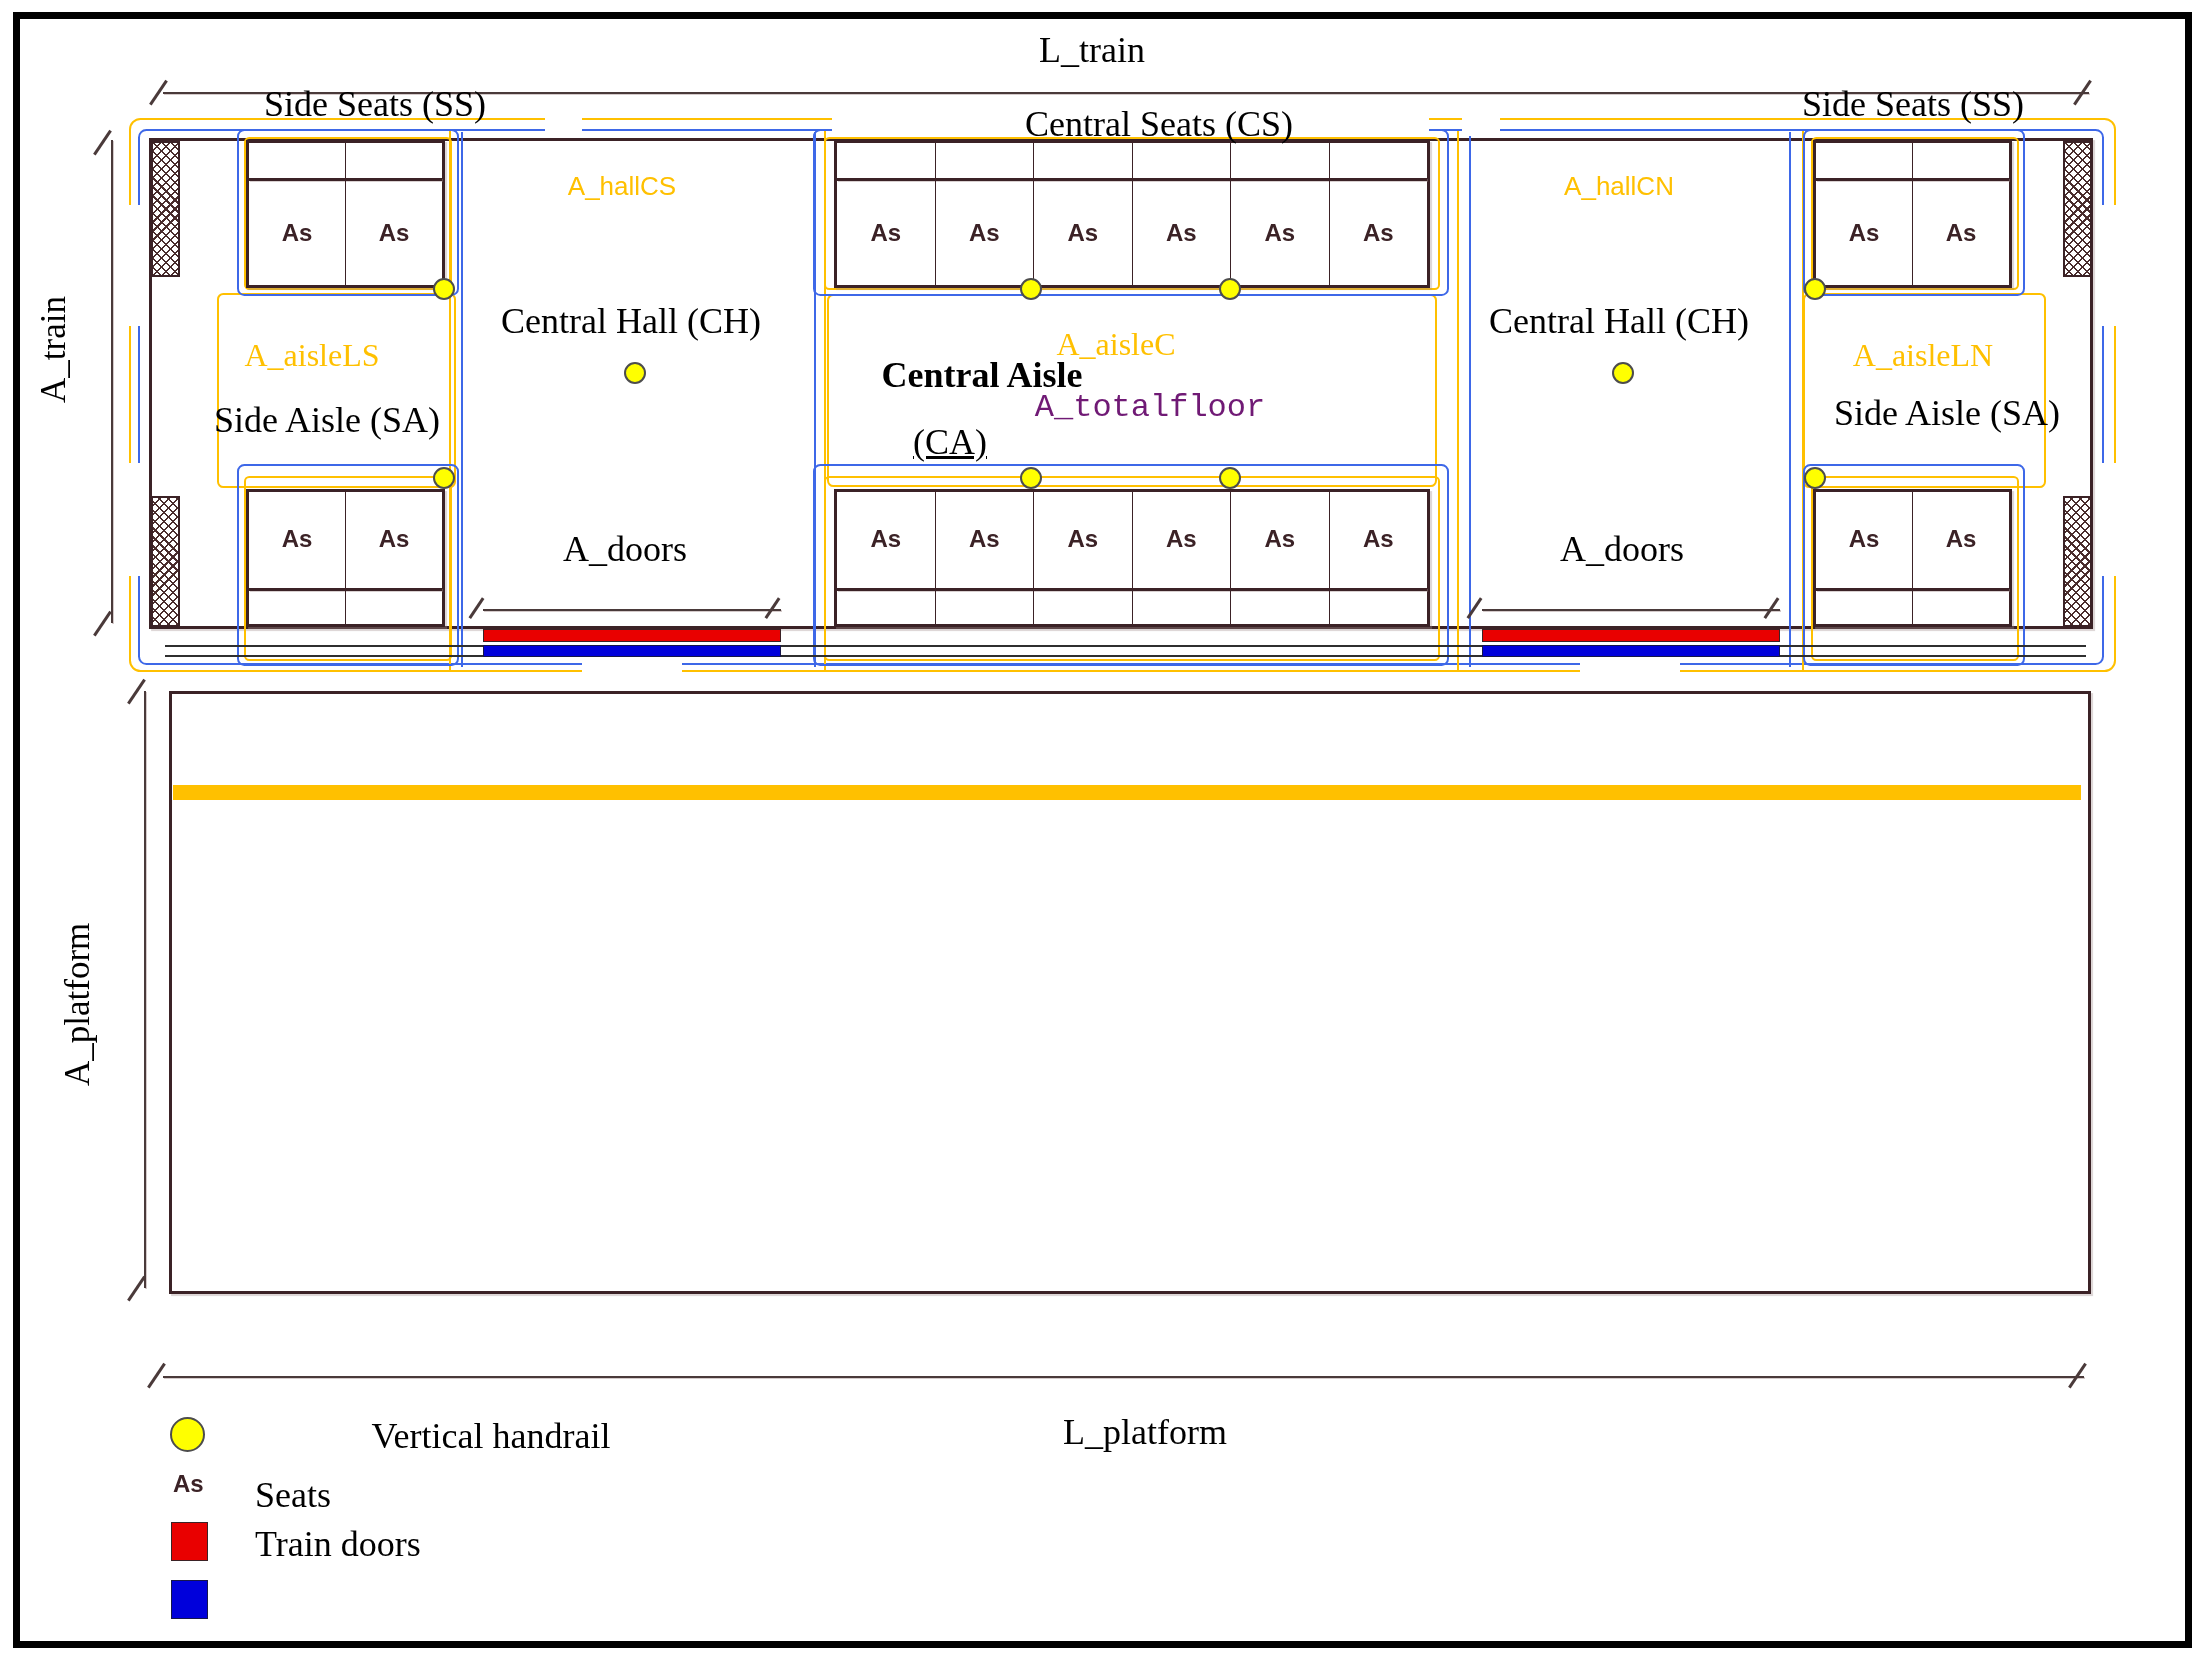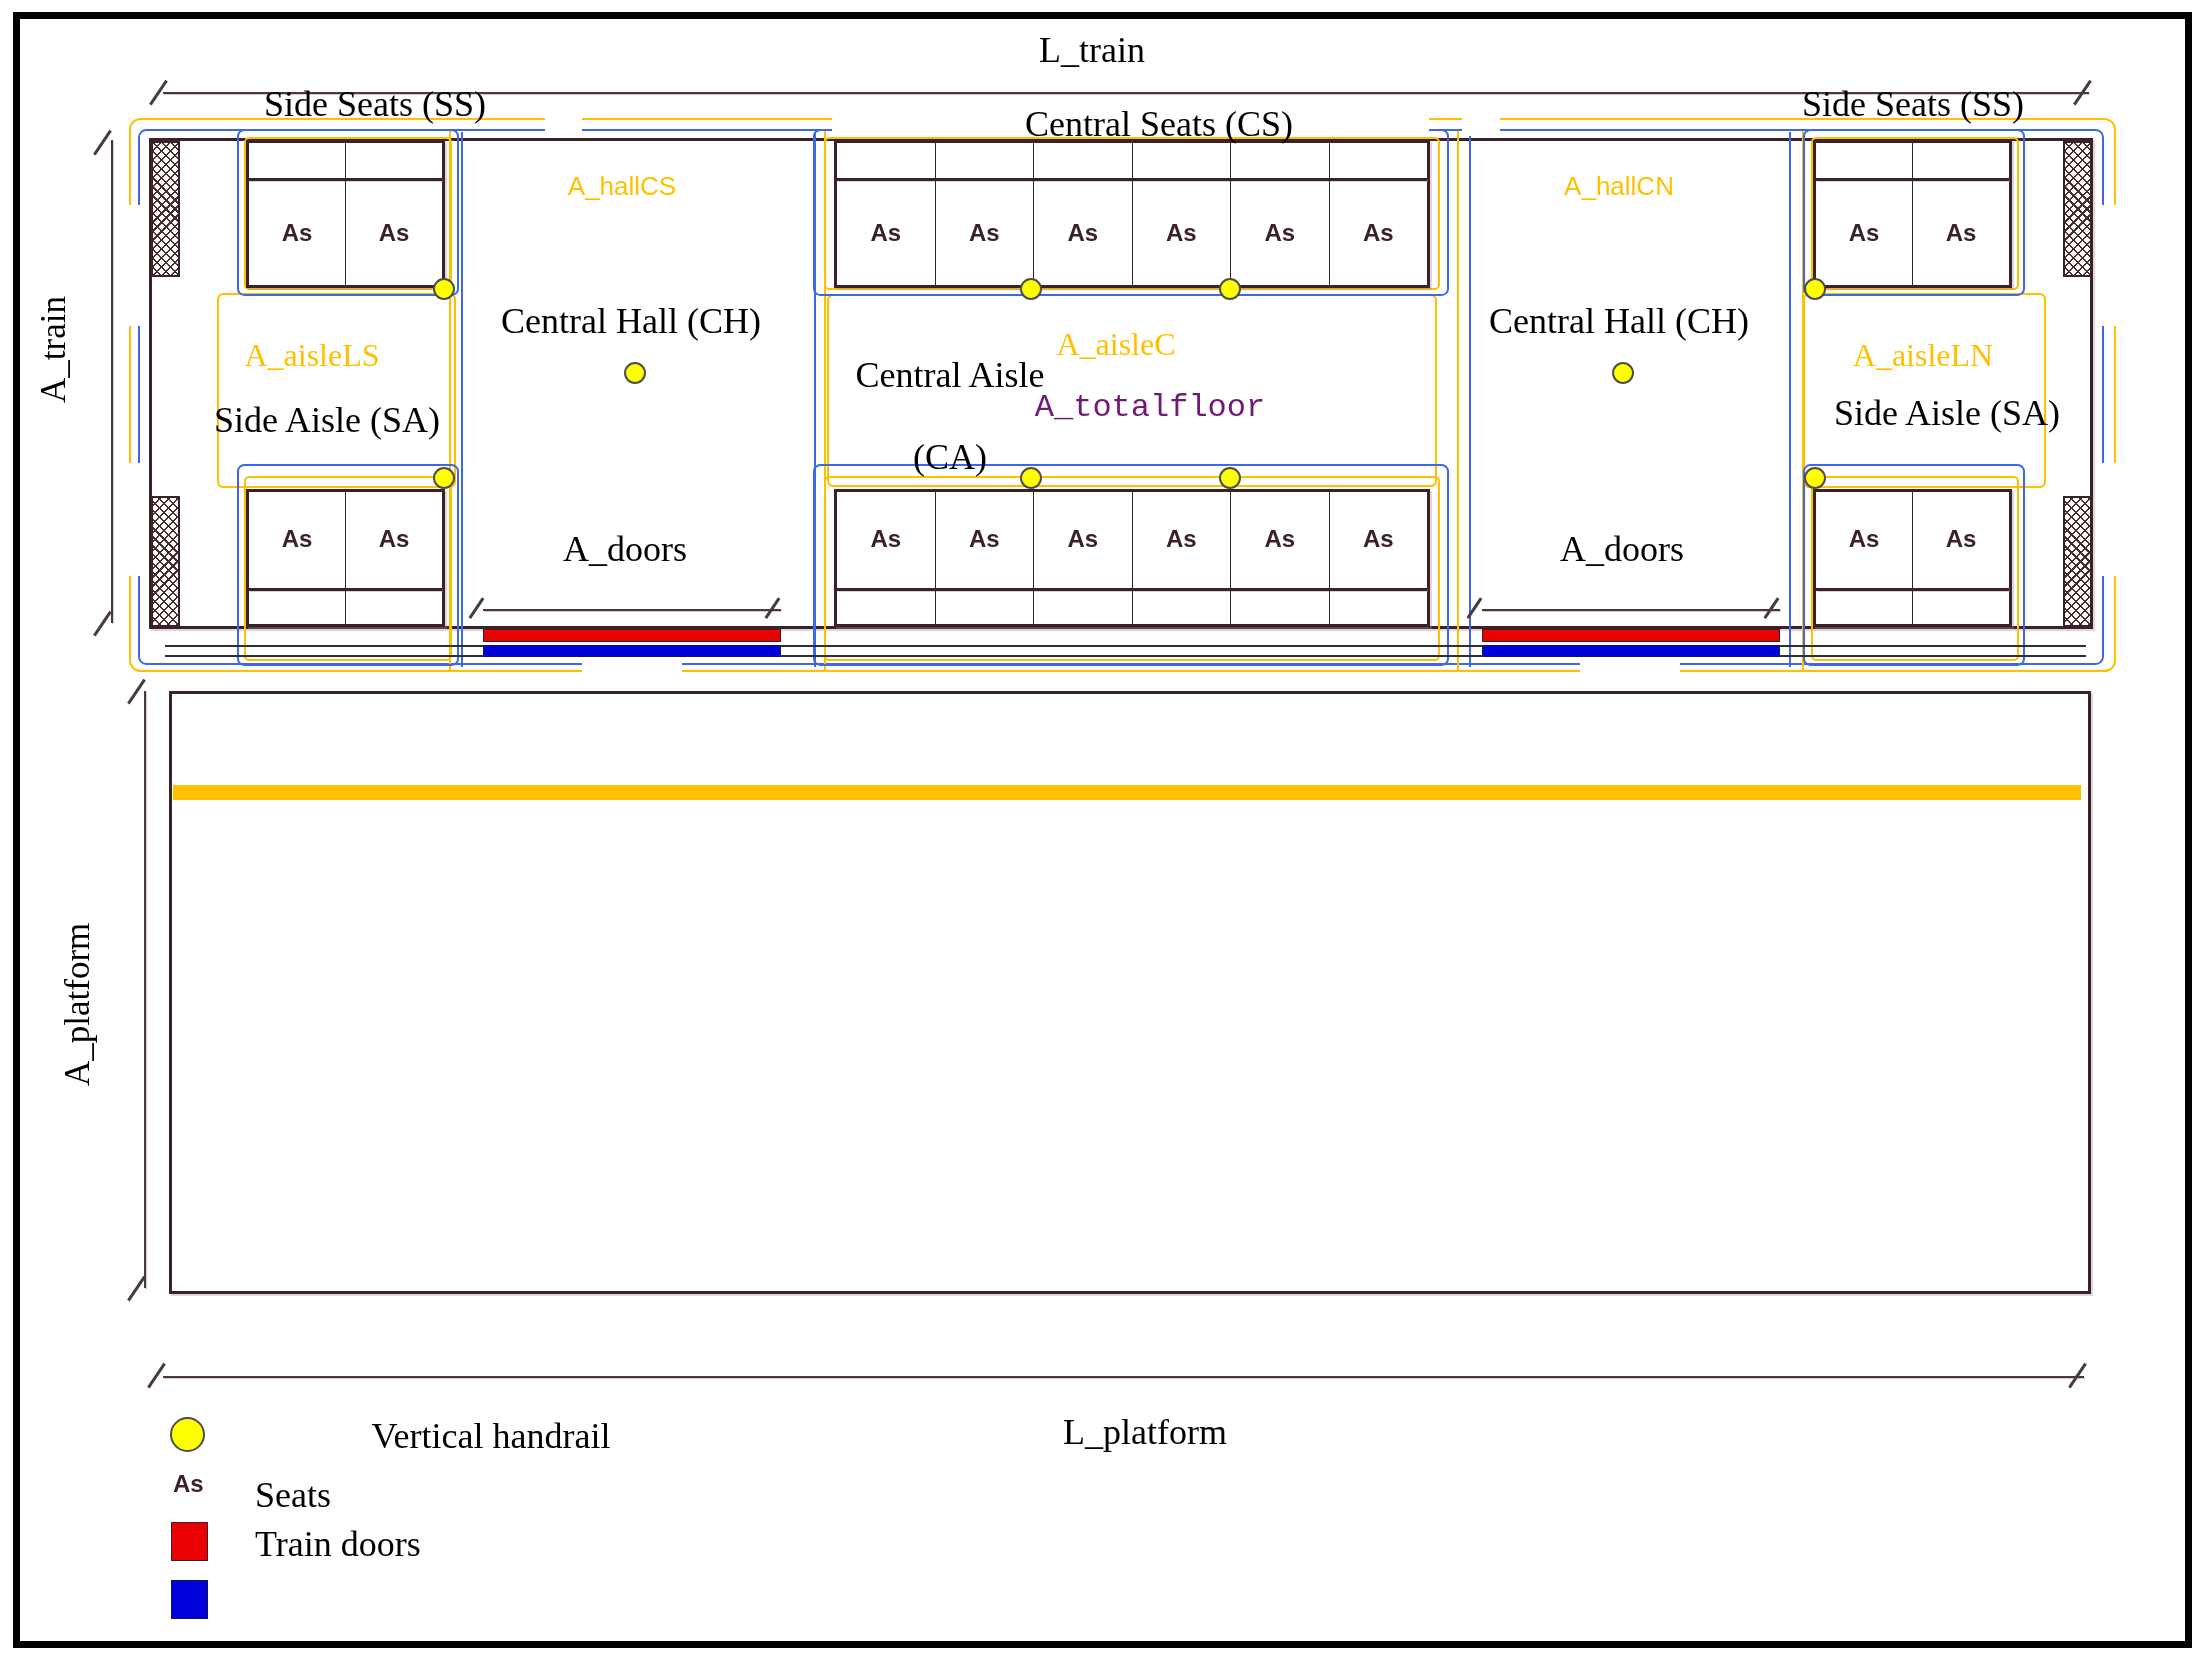--- a/index.html
+++ b/index.html
@@ -246,23 +246,23 @@
   <div class="abs lbl" style="left:218px;top:83px;width:314px;">Side Seats (SS)</div>
   <div class="abs lbl" style="left:1756px;top:83px;width:314px;">Side Seats (SS)</div>
   <div class="abs lbl" style="left:1002px;top:103px;width:314px;">Central Seats (CS)</div>
   <div class="abs lbl sansor" style="left:517px;top:171px;width:210px;">A_hallCS</div>
   <div class="abs lbl sansor" style="left:1514px;top:171px;width:210px;">A_hallCN</div>
   <div class="abs lbl" style="left:474px;top:300px;width:314px;">Central Hall (CH)</div>
   <div class="abs lbl" style="left:1462px;top:300px;width:314px;">Central Hall (CH)</div>
   <div class="abs lbl orange" style="left:181px;top:337px;width:262px;">A_aisleLS</div>
   <div class="abs lbl" style="left:170px;top:399px;width:314px;">Side Aisle (SA)</div>
   <div class="abs lbl orange" style="left:985px;top:326px;width:262px;">A_aisleC</div>
-  <div class="abs lbl" style="left:819px;top:354px;width:262px;">Central Aisle</div>
+  <div class="abs lbl" style="left:851px;top:354px;width:262px;font-weight:bold;">Central Aisle</div>
   <div class="abs lbl blue" style="left:1019px;top:389px;width:262px;">A_totalfloor</div>
-  <div class="abs lbl" style="left:819px;top:436px;width:262px;">(CA)</div>
+  <div class="abs lbl" style="left:819px;top:421px;width:262px;text-decoration:underline;">(CA)</div>
   <div class="abs lbl orange" style="left:1792px;top:337px;width:262px;text-align:center;">A_aisleLN</div>
   <div class="abs lbl" style="left:1790px;top:392px;width:314px;">Side Aisle (SA)</div>
   <div class="abs lbl" style="left:520px;top:528px;width:210px;">A_doors</div>
   <div class="abs lbl" style="left:1517px;top:528px;width:210px;">A_doors</div>
 
   <div class="abs dot" style="left:170px;top:1417px;width:35px;height:35px;"></div>
   <div class="abs lbl left" style="left:255px;top:1415px;width:472px;text-align:center;">Vertical handrail</div>
   <div class="abs as" style="left:173px;top:1470px;">As</div>
   <div class="abs lbl left" style="left:255px;top:1474px;width:472px;">Seats</div>
   <div class="abs bar-red legend-swatch" style="left:171px;top:1522px;width:37px;height:39px;"></div>

